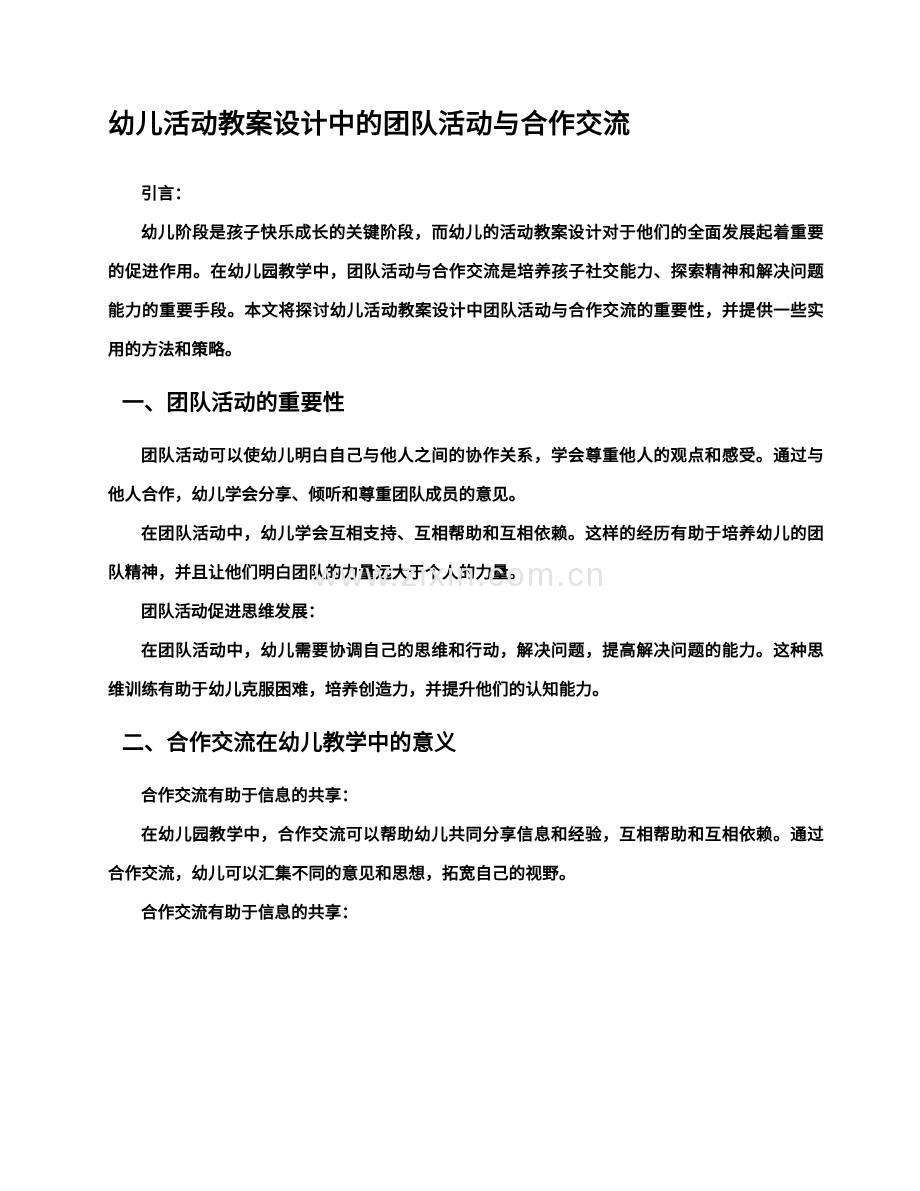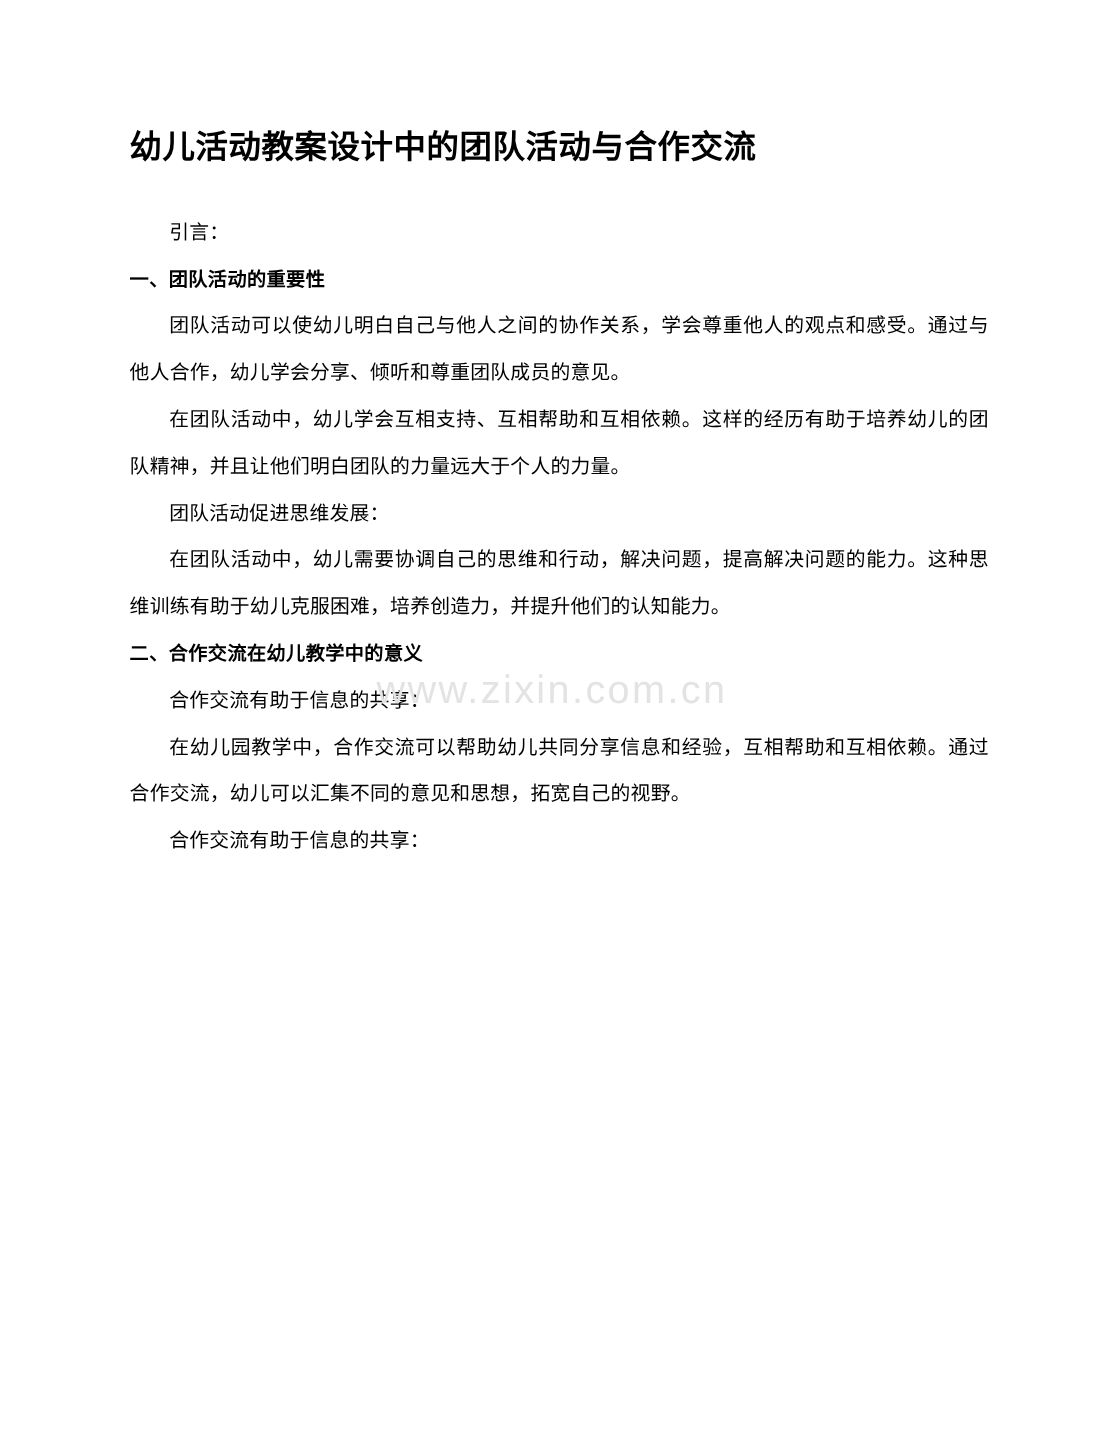--- a/index.html
+++ b/index.html
@@ -40,28 +40,29 @@
     left: 108px;
     width: 716px;
   }
   p {
     margin: 0 0 0 0;
     font-size: 16.5px;
     line-height: 39px;
     text-align: justify;
     text-justify: inter-ideograph;
     letter-spacing: 0.2px;
+    font-weight: bold;
   }
   p.indent {
     text-indent: 2em;
   }
   h2.section {
-    margin: 0;
+    margin: 14px;
     font-family: "DejaVu Sans", "Liberation Sans", sans-serif;
-    font-size: 16px;
+    font-size: 22px;
     font-weight: bold;
     line-height: 39px;
     letter-spacing: 0.3px;
   }
   .watermark {
     position: absolute;
     top: 556px;
     left: 0;
     width: 920px;
     text-align: center;
@@ -77,20 +78,21 @@
 </style>
 </head>
 <body>
 
 <div class="page">
 
   <div class="doc-title">幼儿活动教案设计中的团队活动与合作交流</div>
 
   <div class="content">
     <p class="indent">引言：</p>
+    <p class="indent">幼儿阶段是孩子快乐成长的关键阶段，而幼儿的活动教案设计对于他们的全面发展起着重要的促进作用。在幼儿园教学中，团队活动与合作交流是培养孩子社交能力、探索精神和解决问题能力的重要手段。本文将探讨幼儿活动教案设计中团队活动与合作交流的重要性，并提供一些实用的方法和策略。</p>
     <h2 class="section">一、团队活动的重要性</h2>
     <p class="indent">团队活动可以使幼儿明白自己与他人之间的协作关系，学会尊重他人的观点和感受。通过与他人合作，幼儿学会分享、倾听和尊重团队成员的意见。</p>
     <p class="indent">在团队活动中，幼儿学会互相支持、互相帮助和互相依赖。这样的经历有助于培养幼儿的团队精神，并且让他们明白团队的力量远大于个人的力量。</p>
     <p class="indent">团队活动促进思维发展：</p>
     <p class="indent">在团队活动中，幼儿需要协调自己的思维和行动，解决问题，提高解决问题的能力。这种思维训练有助于幼儿克服困难，培养创造力，并提升他们的认知能力。</p>
     <h2 class="section">二、合作交流在幼儿教学中的意义</h2>
     <p class="indent">合作交流有助于信息的共享：</p>
     <p class="indent">在幼儿园教学中，合作交流可以帮助幼儿共同分享信息和经验，互相帮助和互相依赖。通过合作交流，幼儿可以汇集不同的意见和思想，拓宽自己的视野。</p>
     <p class="indent">合作交流有助于信息的共享：</p>
   </div>

